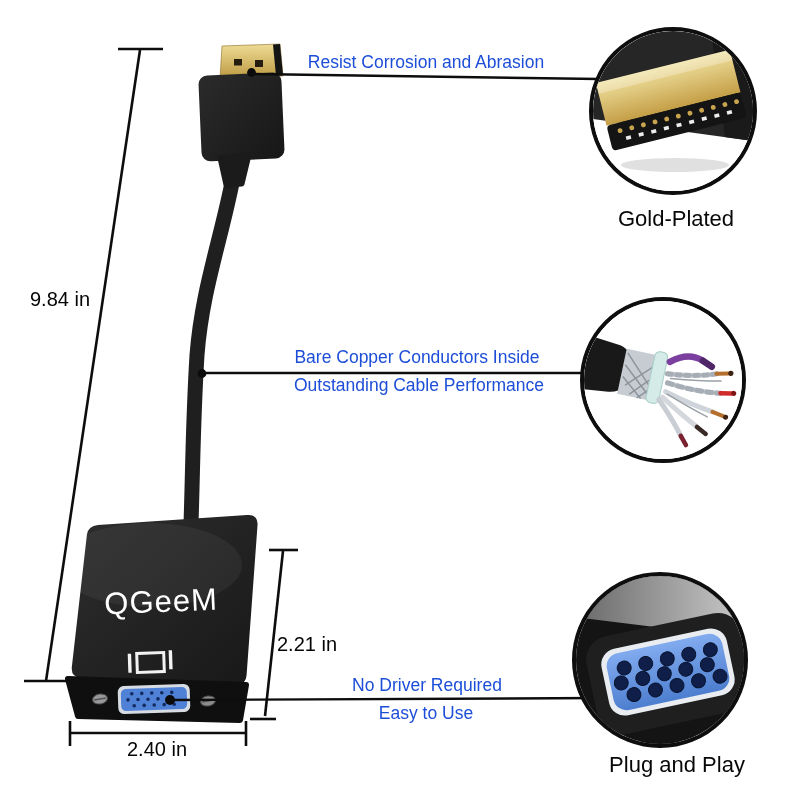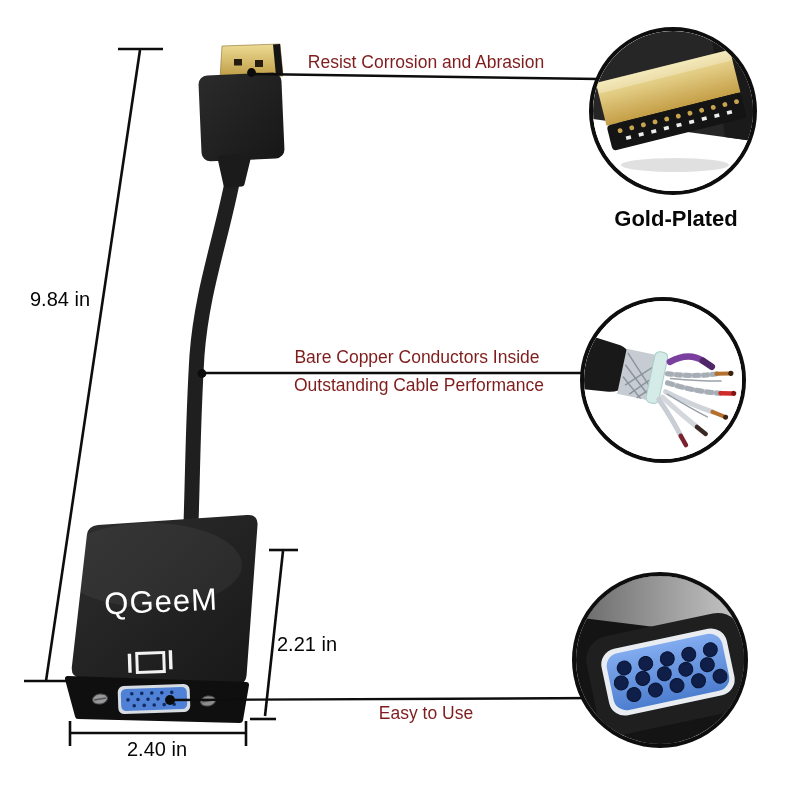--- a/index.html
+++ b/index.html
@@ -1,23 +1,23 @@
 <!DOCTYPE html>
 <html><head>
 <meta charset="utf-8">
 <style>
   html,body{margin:0;padding:0;background:#fff;}
   .canvas{position:relative;width:800px;height:800px;background:#ffffff;overflow:hidden;
           font-family:"Liberation Sans", sans-serif;color:#0b0b0b;}
   .layer{position:absolute;left:0;top:0;}
   .ann{position:absolute;transform:translateX(-50%);font-size:17.5px;line-height:20px;
-       white-space:nowrap;color:#7f1d1d;}
+       white-space:nowrap;color:#1d4ed8;}
   .dim{position:absolute;font-size:20px;font-weight:normal;white-space:nowrap;color:#050505;}
   .center{transform:translateX(-50%);}
-  .clabel{position:absolute;transform:translateX(-50%);font-size:22px;font-weight:bold;
+  .clabel{position:absolute;transform:translateX(-50%);font-size:22px;font-weight:normal;
           white-space:nowrap;color:#080808;}
   .callout-circle{position:absolute;border:4px solid #0e0e0e;border-radius:50%;
                   overflow:hidden;background:#ffffff;}
   .callout-circle svg{display:block;}
 </style>
 </head>
 <body>
 
 <div class="canvas">
 
@@ -249,21 +249,23 @@
           <stop offset="0" stop-color="#82abef"></stop>
             <stop offset="1" stop-color="#4d7ecf"></stop>
         </linearGradient>
       </defs>
     </svg>
   </div>
 
   <div class="ann" style="left:426px;top:52px">Resist Corrosion and Abrasion</div>
   <div class="ann" style="left:417px;top:347px">Bare Copper Conductors Inside</div>
   <div class="ann" style="left:419px;top:375px">Outstanding Cable Performance</div>
+  <div class="ann" style="left:427px;top:675px">No Driver Required</div>
   <div class="ann" style="left:426px;top:703px">Easy to Use</div>
 
   <div class="dim" style="left:30px;top:288px">9.84 in</div>
   <div class="dim" style="left:277px;top:633px">2.21 in</div>
   <div class="dim center" style="left:157px;top:738px">2.40 in</div>
 
   <div class="clabel" style="left:676px;top:206px">Gold-Plated</div>
+  <div class="clabel" style="left:677px;top:752px">Plug and Play</div>
 
 </div>
 
 </body></html>

